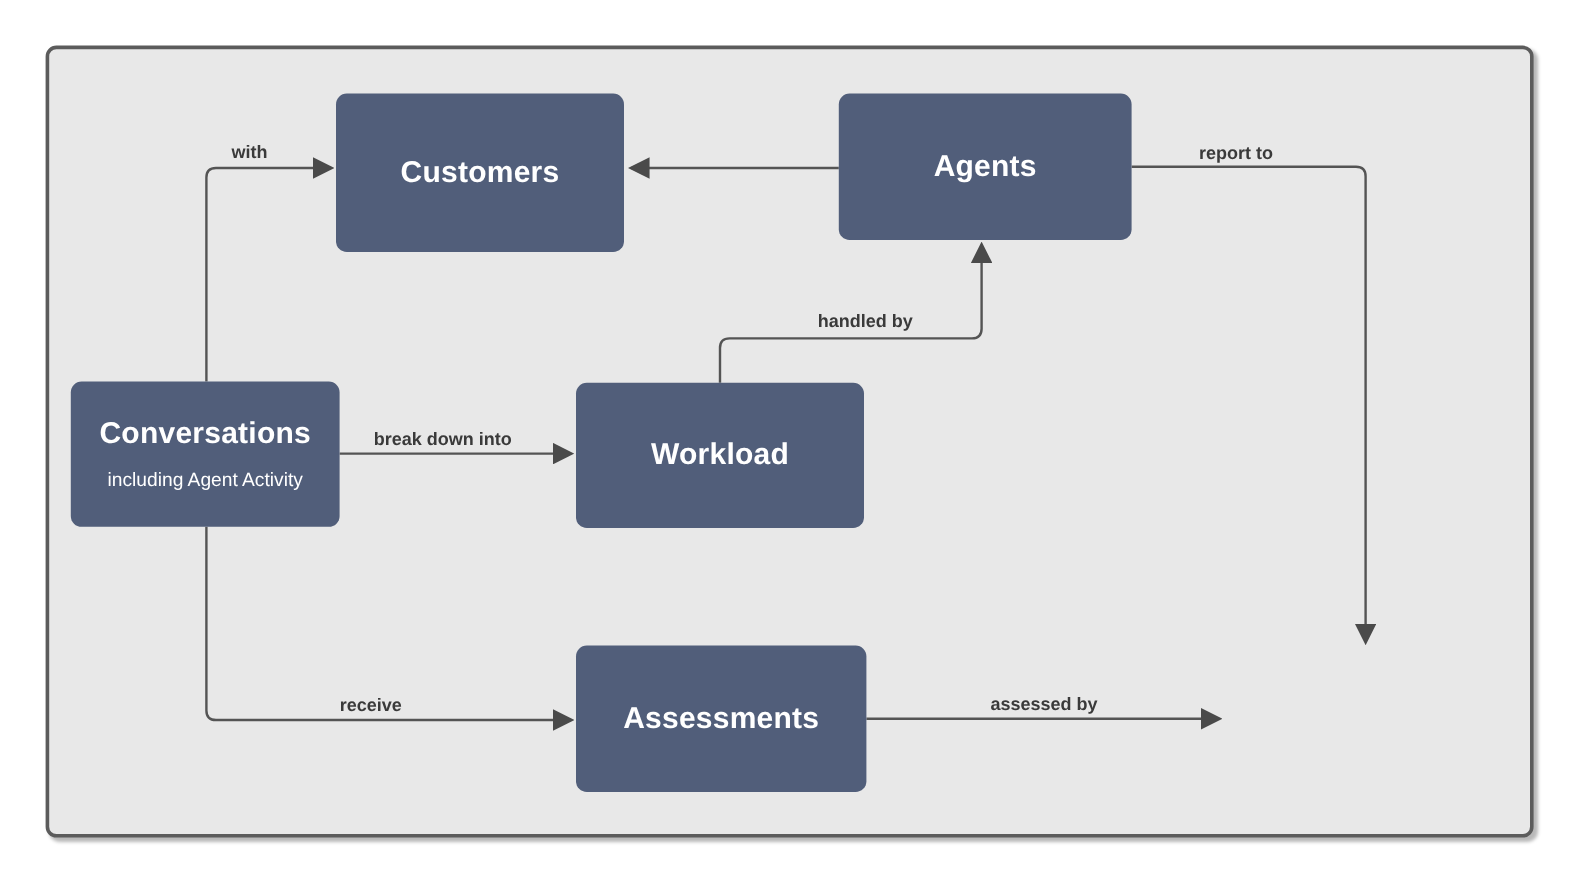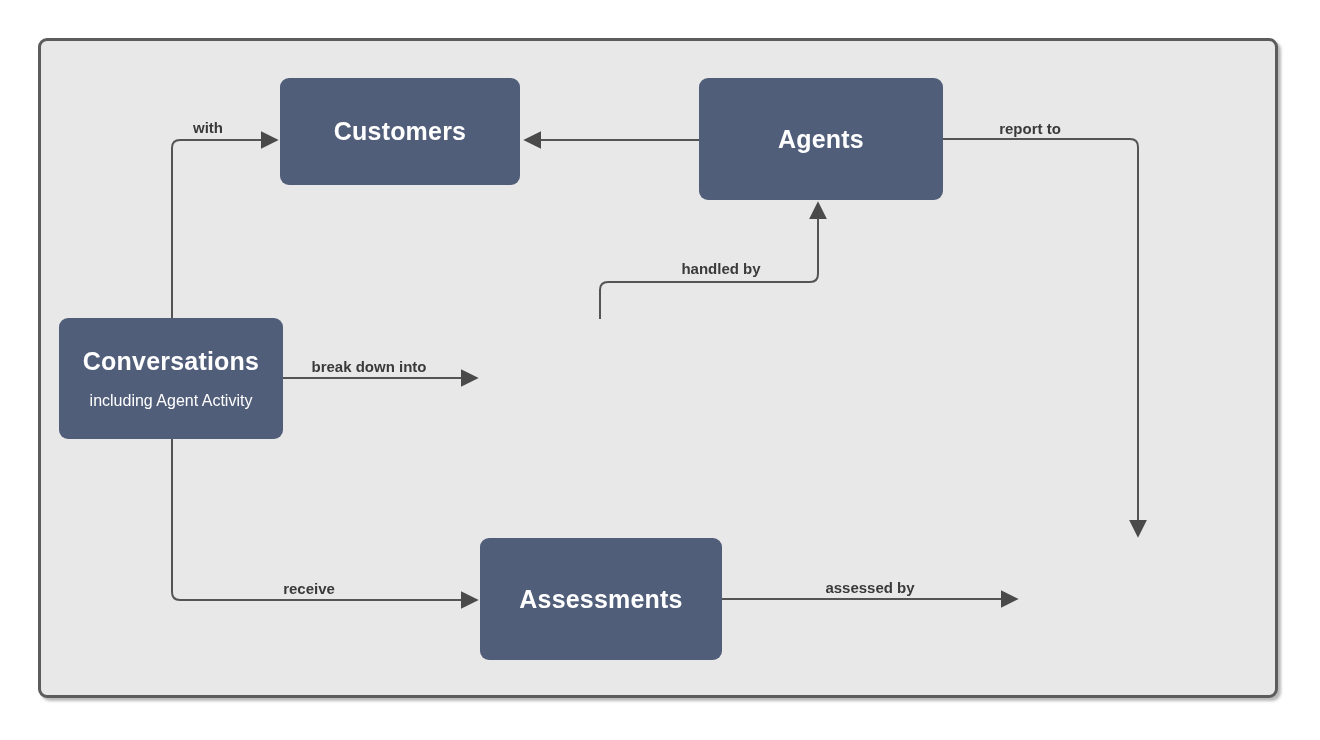--- a/index.html
+++ b/index.html
@@ -84,33 +84,36 @@
       <path d="M172,318 V148 Q172,140 180,140 H276" marker-end="url(#arrow)"></path>
       <path d="M699,140 H526" marker-end="url(#arrow)"></path>
       <path d="M943,139 H1130 Q1138,139 1138,147 V535" marker-end="url(#arrow)"></path>
       <path d="M600,319 V290 Q600,282 608,282 H810 Q818,282 818,274 V204" marker-end="url(#arrow)"></path>
       <path d="M283,378 H476" marker-end="url(#arrow)"></path>
       <path d="M172,439 V592 Q172,600 180,600 H476" marker-end="url(#arrow)"></path>
       <path d="M722,599 H1016" marker-end="url(#arrow)"></path>
     </g>
   </svg>
 
-  <div class="node" style="left:280px; top:78px; width:240px; height:107px;">
+  <div class="node" style="left:280px; top:78px; width:240px; height:132px;">
     <div class="node-title">Customers</div>
   </div>
 
   <div class="node" style="left:699px; top:78px; width:244px; height:122px;">
     <div class="node-title">Agents</div>
   </div>
 
   <div class="node" style="left:59px; top:318px; width:224px; height:121px;">
     <div class="node-title">Conversations</div>
     <div class="node-subtitle">including Agent Activity</div>
   </div>
 
+  <div class="node" style="left:480px; top:319px; width:240px; height:121px;">
+    <div class="node-title">Workload</div>
+  </div>
 
   <div class="node" style="left:480px; top:538px; width:242px; height:122px;">
     <div class="node-title">Assessments</div>
   </div>
 
 
   <div class="edge-label" style="left:208px; top:127px;">with</div>
 
   <div class="edge-label" style="left:1030px; top:128px;">report to</div>
 

